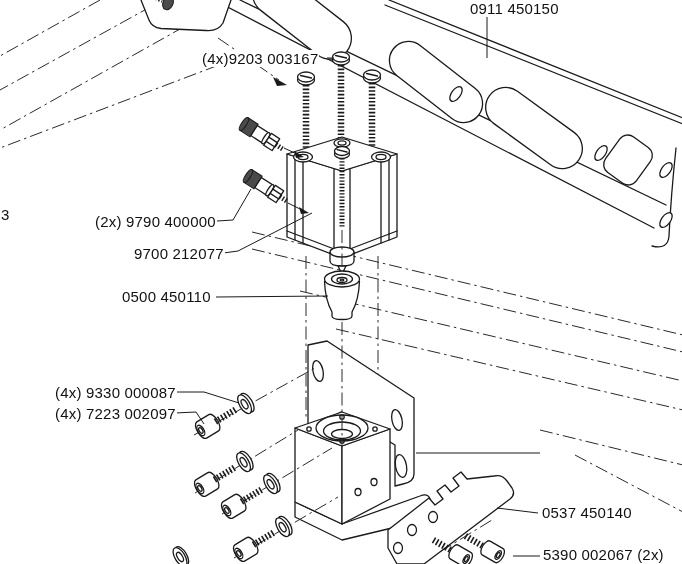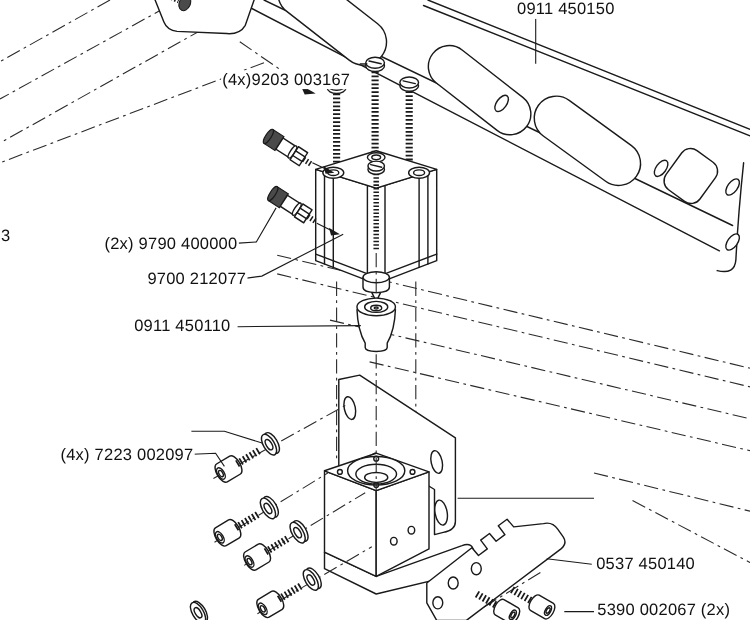--- a/index.html
+++ b/index.html
@@ -270,22 +270,23 @@
     <line class="leader" x1="216" y1="297" x2="328" y2="296"></line>
     <polyline class="leader" points="174,392 204,392 239,403" fill="none"></polyline>
     <polyline class="leader" points="175,413 196,412 204,424" fill="none"></polyline>
     <line class="leader" x1="416" y1="453" x2="540" y2="453"></line>
     <line class="leader" x1="497" y1="508" x2="538" y2="513"></line>
     <line class="leader" x1="513" y1="556" x2="540" y2="556"></line>
   </g>
 </svg>
 
 <div class="lbl" style="left:469px;top:0px">0911 450150</div>
-<div class="lbl" style="left:201px;top:64px">(4x)9203 003167</div>
+<div class="lbl" style="left:201px;top:50px">(4x)9203 003167</div>
 <div class="lbl" style="left:94px;top:213px">(2x) 9790 400000</div>
 <div class="lbl" style="left:133px;top:245px">9700 212077</div>
-<div class="lbl" style="left:121px;top:288px">0911 450110</div>
+<div class="lbl" style="left:121px;top:288px">0500 450110</div>
+<div class="lbl" style="left:54px;top:384px">(4x) 9330 000087</div>
 <div class="lbl" style="left:54px;top:405px">(4x) 7223 002097</div>
 <div class="lbl" style="left:541px;top:504px">0537 450140</div>
 <div class="lbl" style="left:542px;top:546px">5390 002067 (2x)</div>
 <div class="lbl" style="left:0px;top:206px">3</div>
 
 </div>
 
 </body></html>

